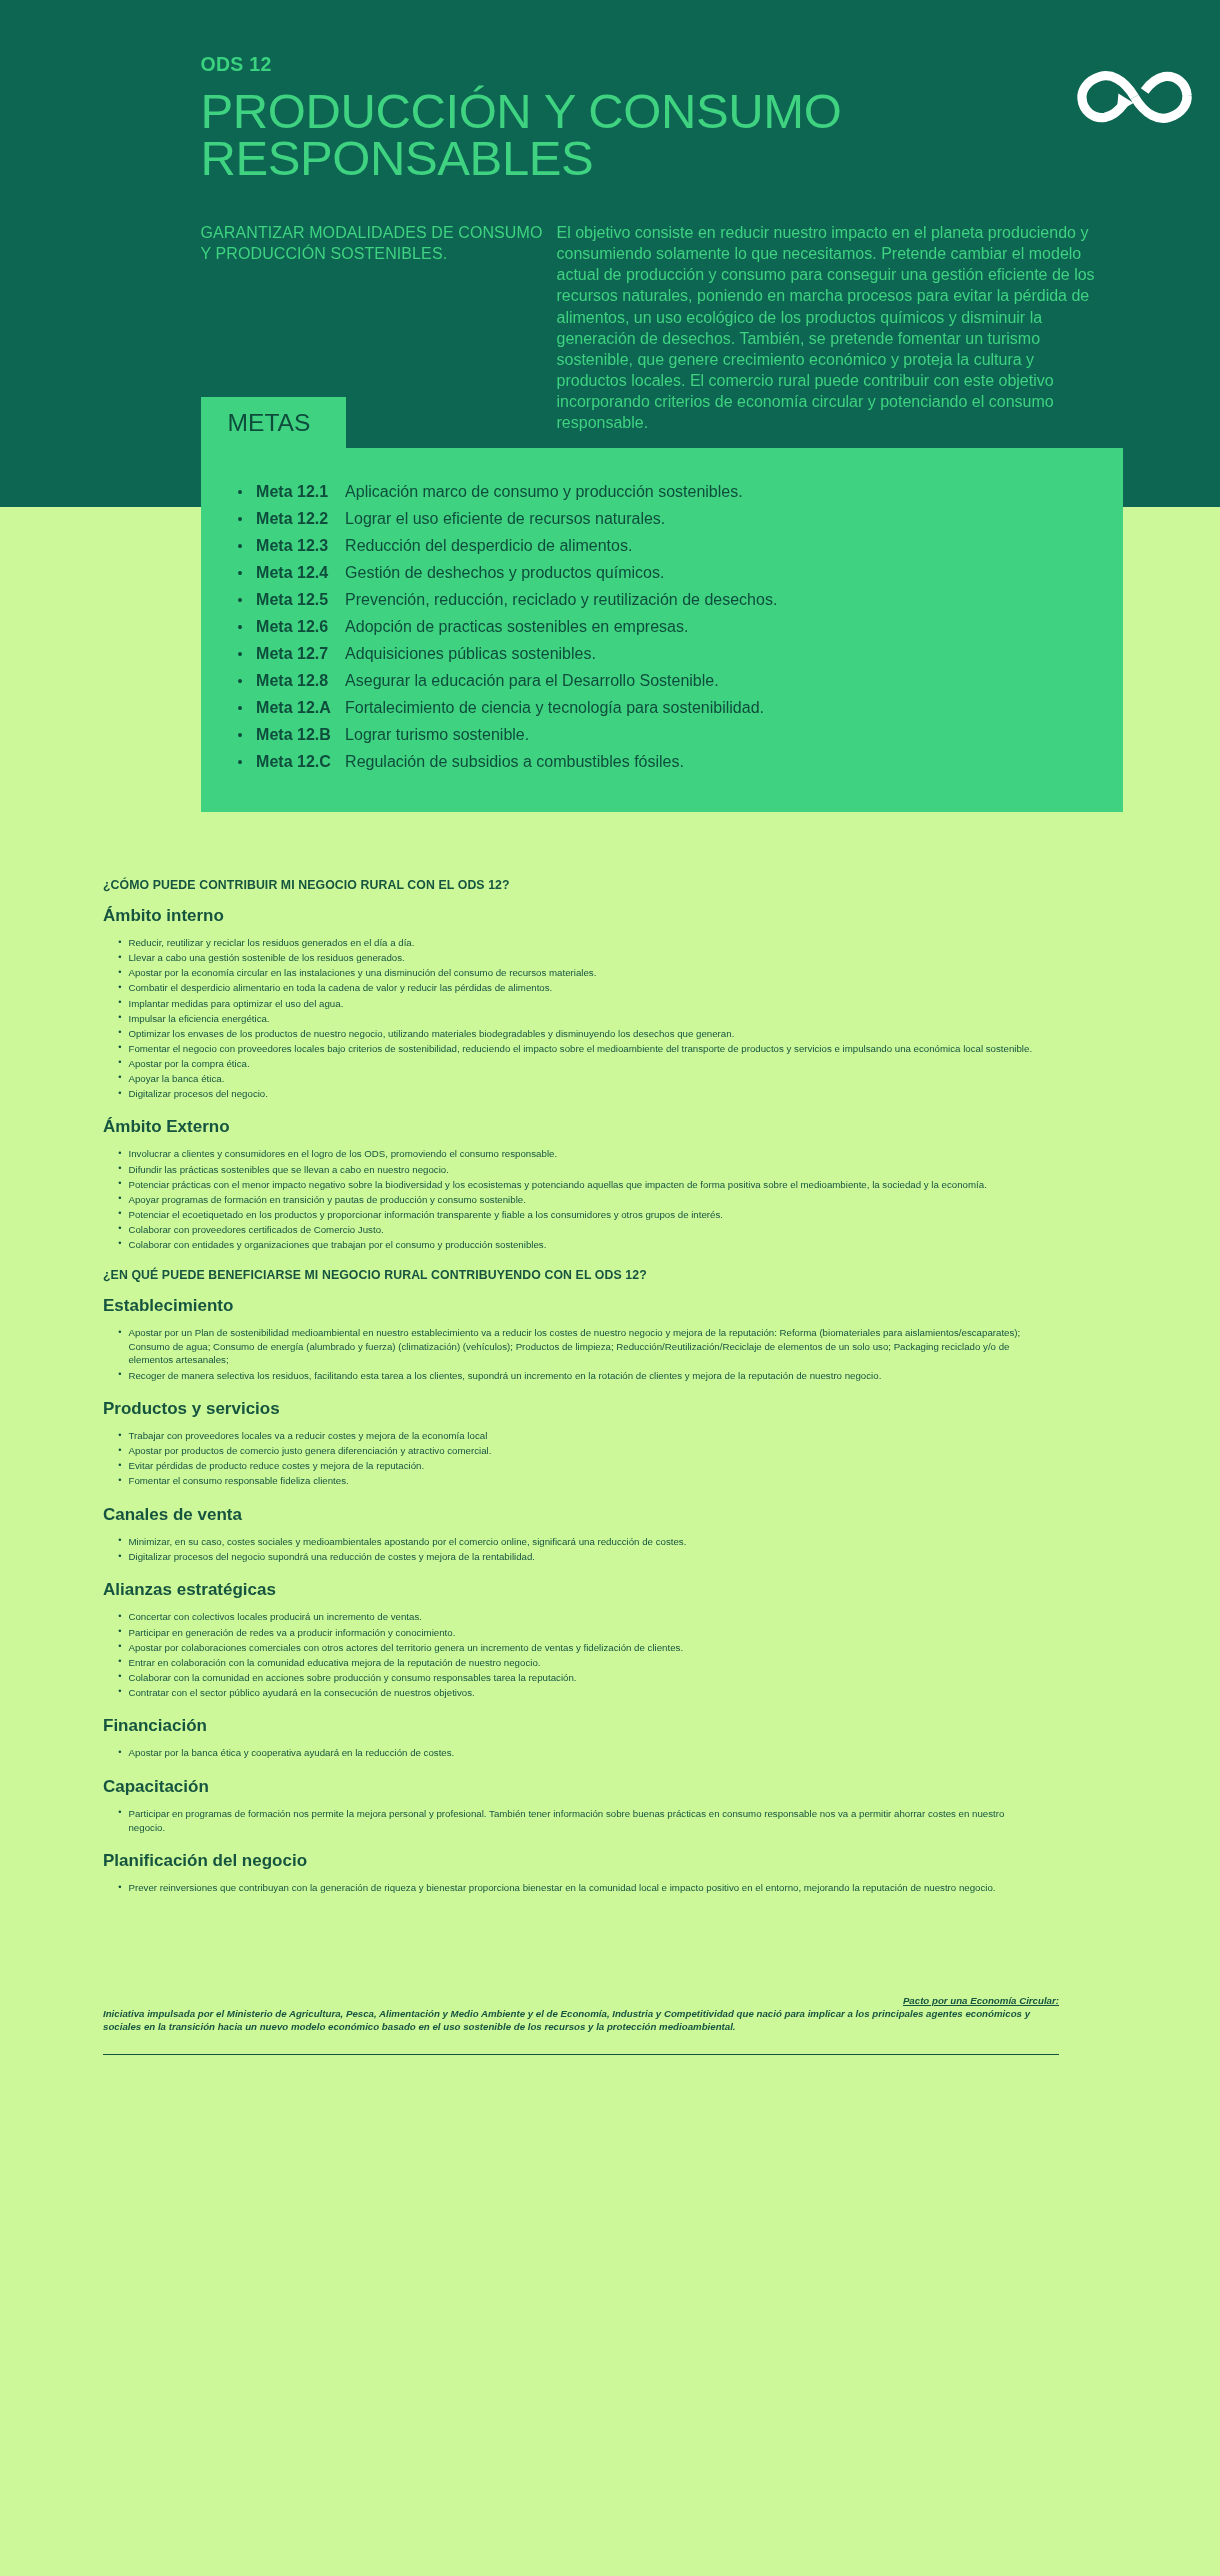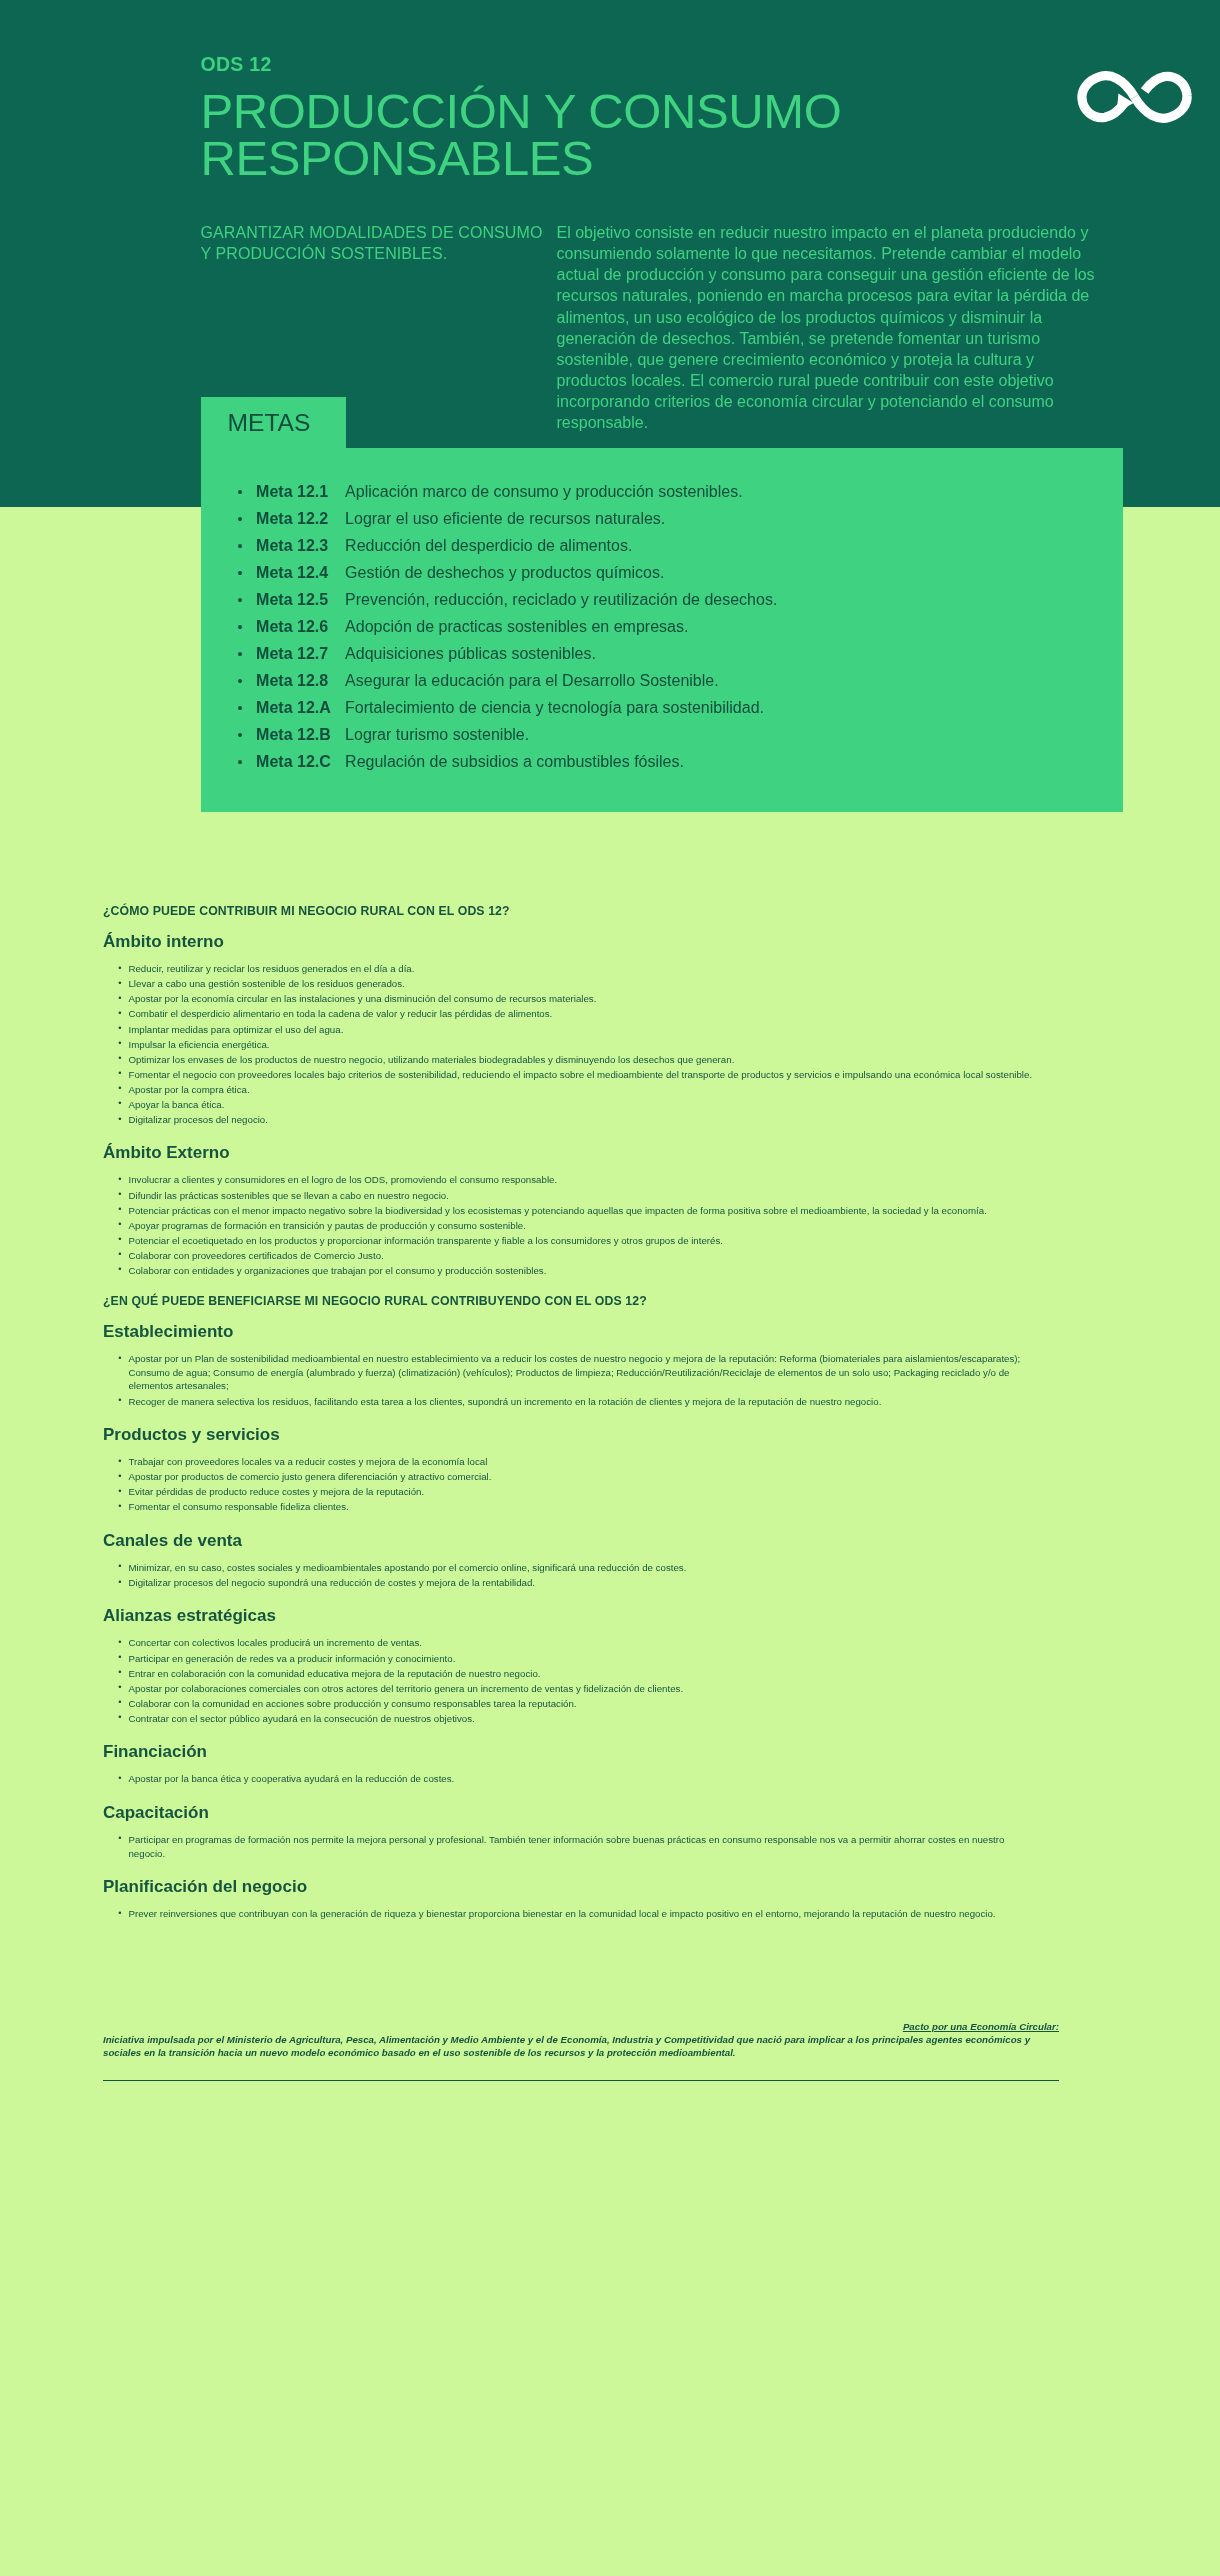--- a/index.html
+++ b/index.html
@@ -126,21 +126,20 @@
     font-weight: bold;
   }
   .meta-text { flex: 1 1 auto; }
 
   
   .content {
     width: 1196px;
     box-sizing: border-box;
     padding: 66px 161px 34px 103px;
     color: #15553f;
-    margin-top: 26px;
   }
   h2.q-head {
     font-size: 12.3px;
     font-weight: bold;
     margin: 0 0 13.6px 0;
     letter-spacing: 0.1px;
     color: #15553f;
   }
   h3.sub-head {
     font-size: 17px;
@@ -333,22 +332,22 @@
         </ul>
         <h3 class="sub-head">Canales de venta</h3>
         <ul class="blist">
           <li>Minimizar, en su caso, costes sociales y medioambientales apostando por el comercio online, significará una reducción de costes.</li>
           <li>Digitalizar procesos del negocio supondrá una reducción de costes y mejora de la rentabilidad.</li>
         </ul>
         <h3 class="sub-head">Alianzas estratégicas</h3>
         <ul class="blist">
           <li>Concertar con colectivos locales producirá un incremento de ventas.</li>
           <li>Participar en generación de redes va a producir información y conocimiento.</li>
+          <li>Apostar por colaboraciones comerciales con otros actores del territorio genera un incremento de ventas y fidelización de clientes.</li>
           <li>Entrar en colaboración con la comunidad educativa mejora de la reputación de nuestro negocio.</li>
-          <li>Apostar por colaboraciones comerciales con otros actores del territorio genera un incremento de ventas y fidelización de clientes.</li>
           <li>Colaborar con la comunidad en acciones sobre producción y consumo responsables tarea la reputación.</li>
           <li>Contratar con el sector público ayudará en la consecución de nuestros objetivos.</li>
         </ul>
         <h3 class="sub-head">Financiación</h3>
         <ul class="blist">
           <li>Apostar por la banca ética y cooperativa ayudará en la reducción de costes.</li>
         </ul>
         <h3 class="sub-head">Capacitación</h3>
         <ul class="blist">
           <li>Participar en programas de formación nos permite la mejora personal y profesional. También tener información sobre buenas prácticas en consumo responsable nos va a permitir ahorrar costes en nuestro negocio.</li>

